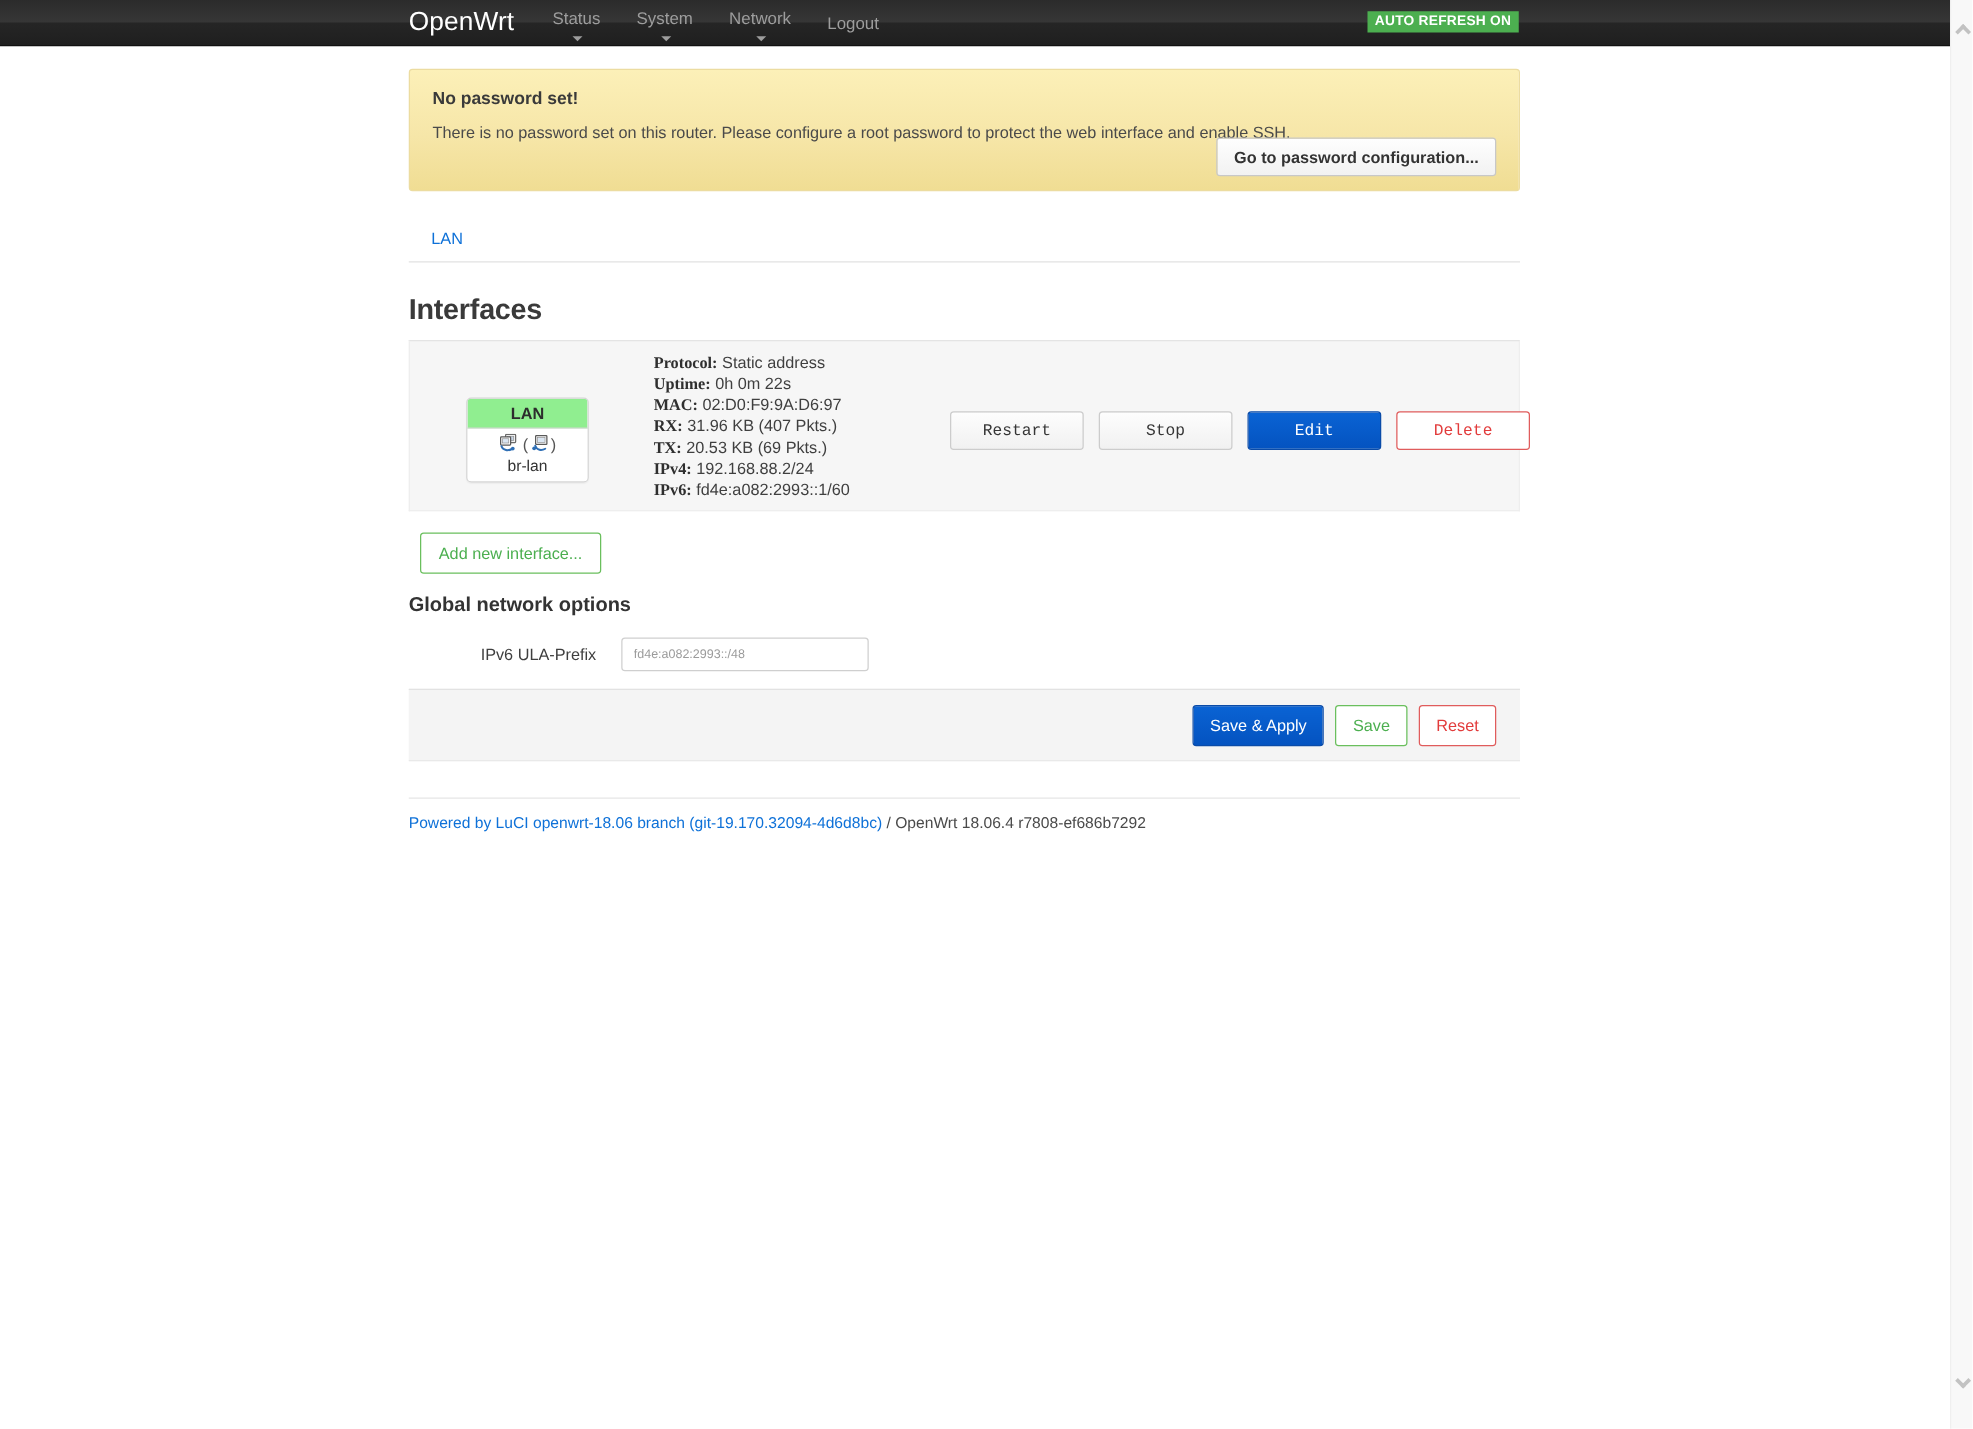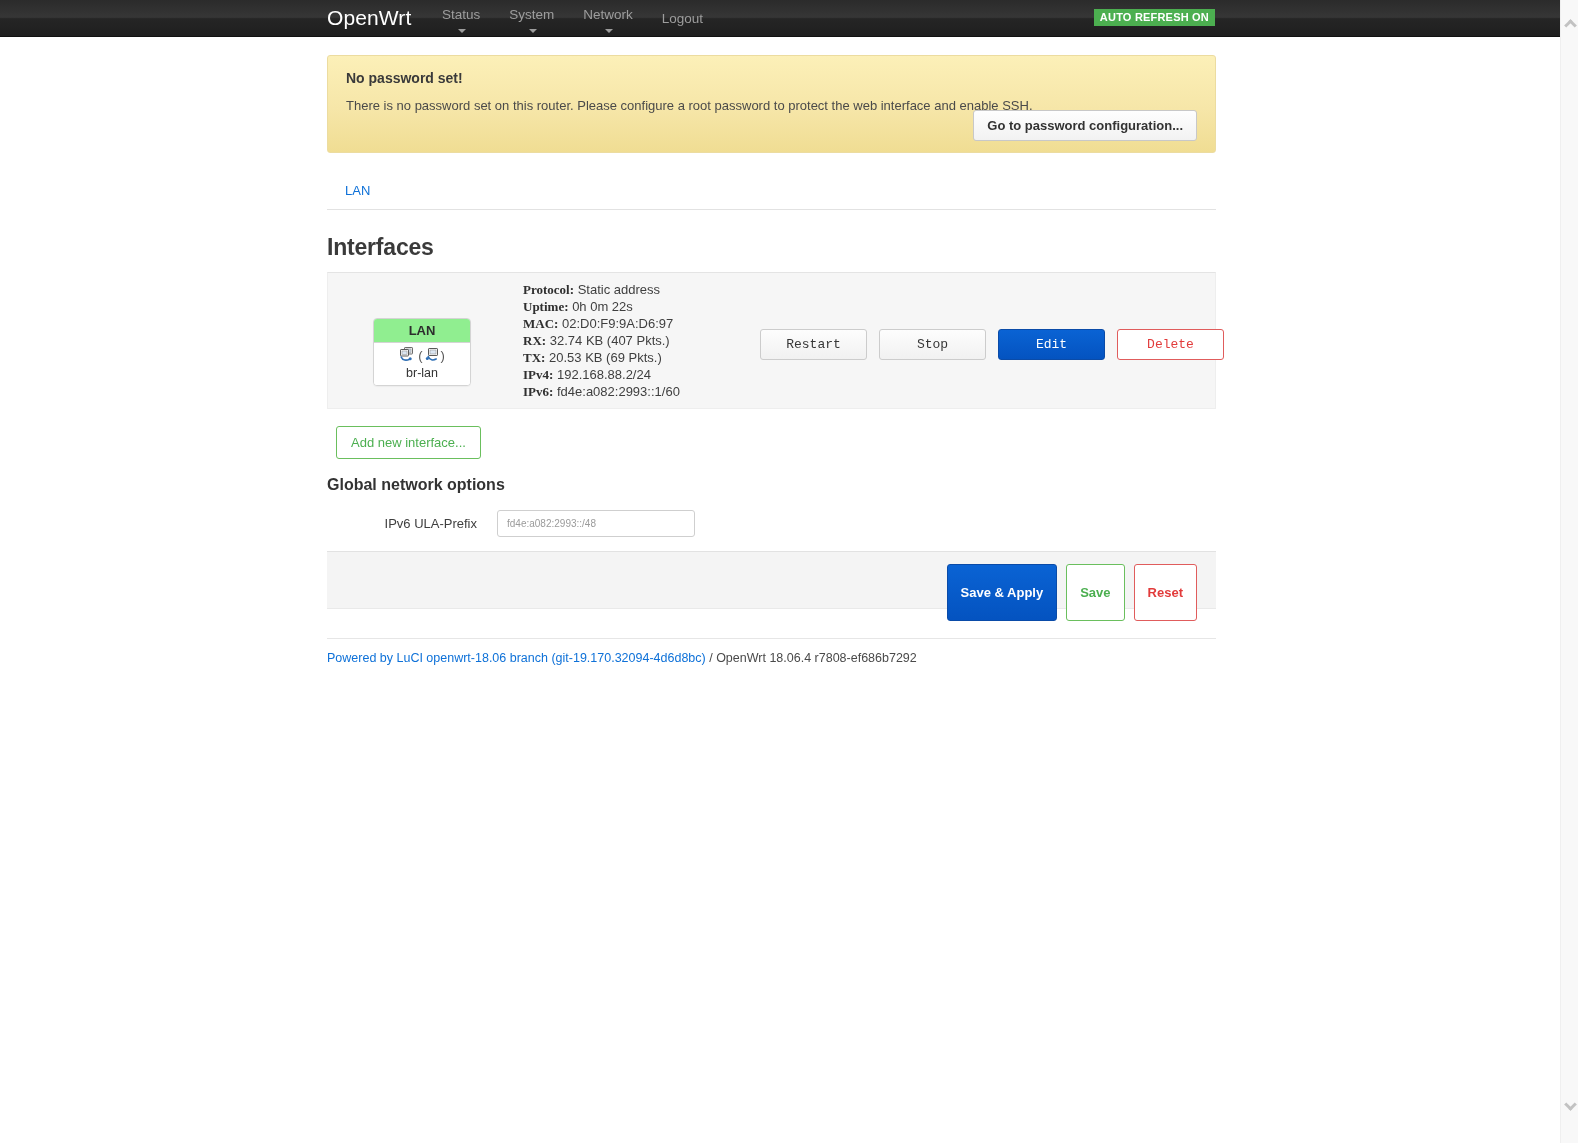--- a/index.html
+++ b/index.html
@@ -314,23 +314,23 @@
   .savebar-btns {
     position: absolute;
     right: 19px;
     top: 12px;
     display: flex;
     gap: 9px;
   }
   .btn-sm {
     font-family: "Liberation Sans", sans-serif;
     font-size: 13px;
-    font-weight: bold;
+    font-weight: normal;
     border-radius: 3px;
-    padding: 20px 13px;
+    padding: 8px 13px;
     cursor: pointer;
     line-height: 15px;
   }
   .btn-save-apply {
     background: linear-gradient(to bottom, #0a63d4 0%, #0453c0 100%);
     border: 1px solid #0a4ba8;
     color: #ffffff;
   }
   .btn-save {
     background: #ffffff;
@@ -465,21 +465,21 @@
             </div>
             <div class="iface-name">br-lan</div>
           </div>
         </div>
       </div>
 
       <div class="iface-info">
         <div><b>Protocol:</b> <span>Static address</span></div>
         <div><b>Uptime:</b> <span>0h 0m 22s</span></div>
         <div><b>MAC:</b> <span>02:D0:F9:9A:D6:97</span></div>
-        <div><b>RX:</b> <span>32.74 KB (407 Pkts.)</span></div>
+        <div><b>RX:</b> <span>31.96 KB (407 Pkts.)</span></div>
         <div><b>TX:</b> <span>20.53 KB (69 Pkts.)</span></div>
         <div><b>IPv4:</b> <span>192.168.88.2/24</span></div>
         <div><b>IPv6:</b> <span>fd4e:a082:2993::1/60</span></div>
       </div>
 
       <div class="iface-actions">
         <button class="btn btn-default">Restart</button>
         <button class="btn btn-default">Stop</button>
         <button class="btn btn-primary">Edit</button>
         <button class="btn btn-danger">Delete</button>

